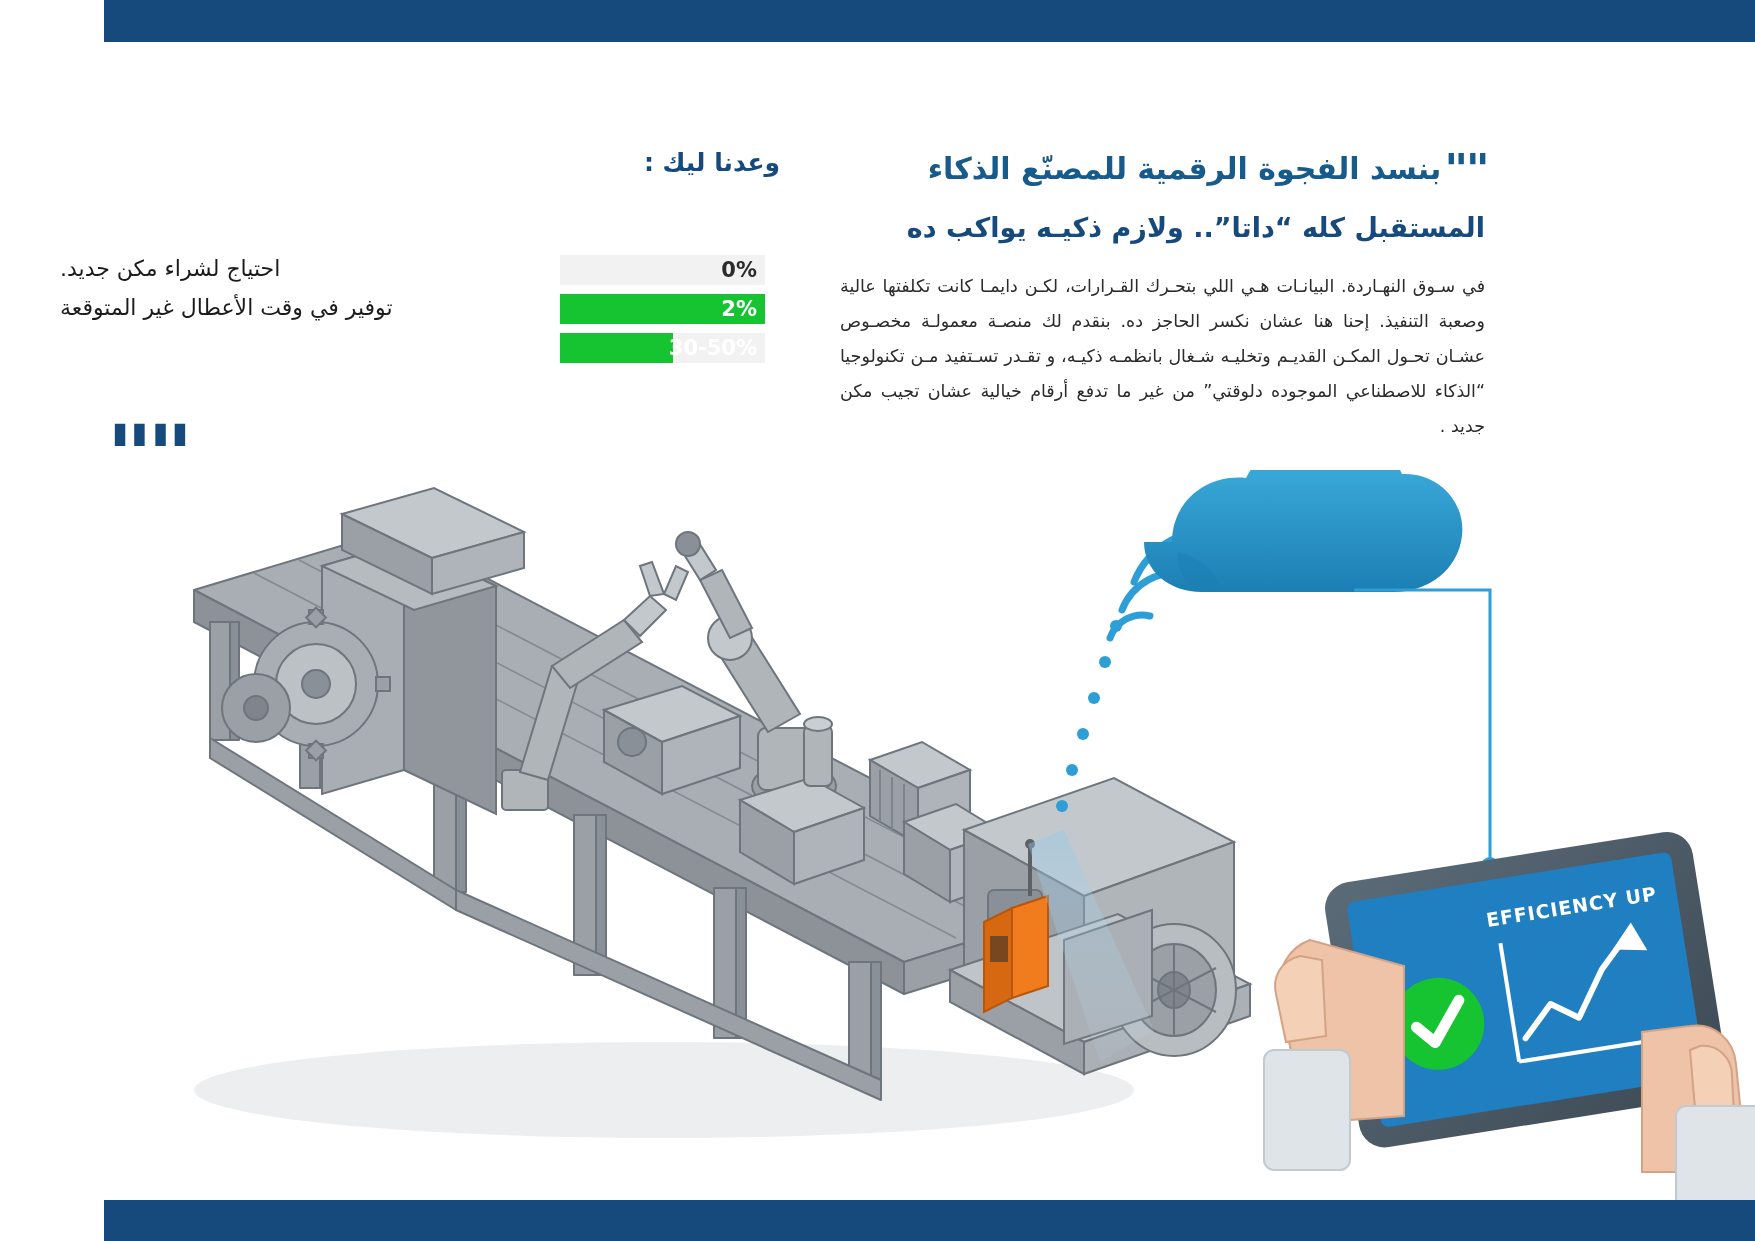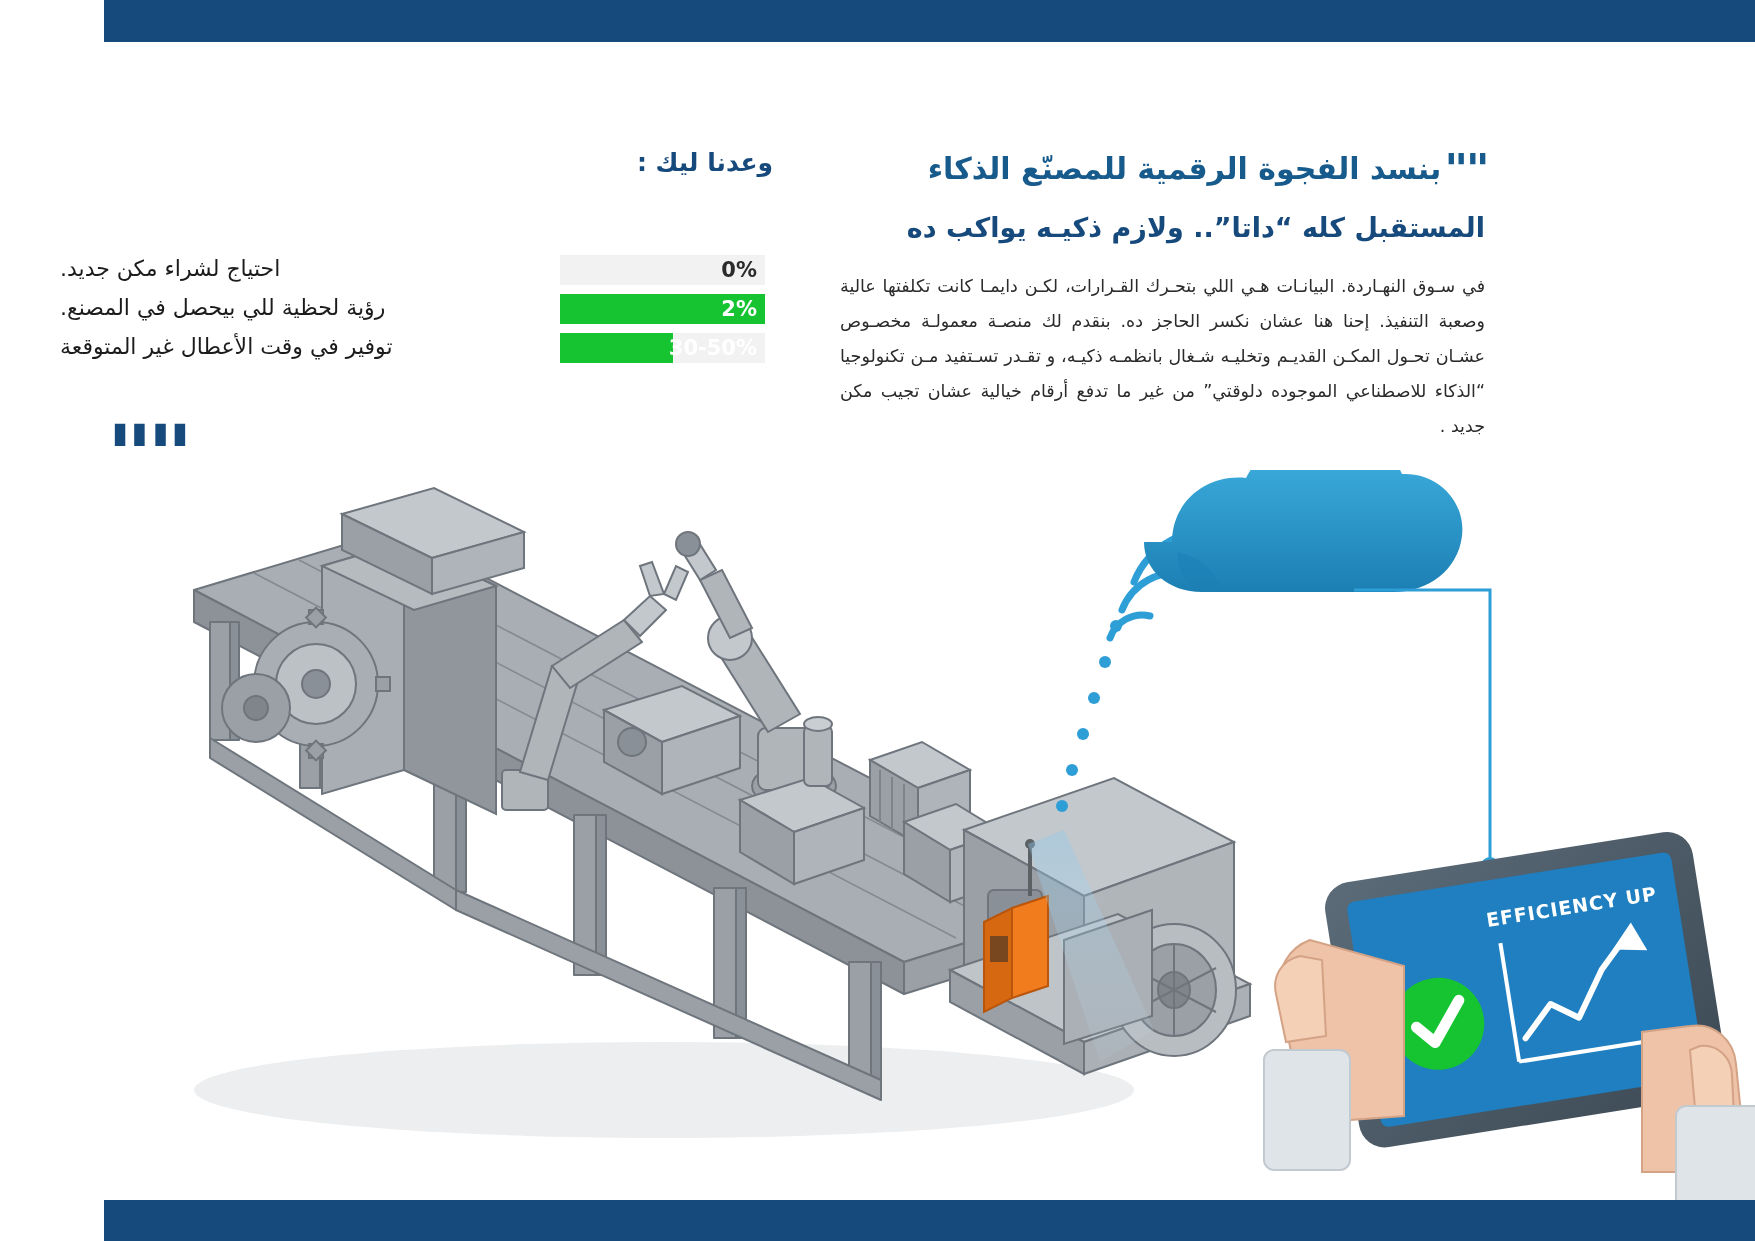--- a/index.html
+++ b/index.html
@@ -30,21 +30,21 @@
     color:#174a7c;font-weight:bold;font-size:27px;margin-top:22px;
     white-space:nowrap;letter-spacing:-0.2px;
   }
   #body-para{
     margin-top:26px;color:#2b2b2b;font-size:17.5px;line-height:2.0;
     text-align:justify;text-justify:inter-word;
   }
 
   
   #promise-head{
-    position:absolute;left:8px;top:148px;width:765px;
+    position:absolute;left:15px;top:148px;width:765px;
     text-align:right;direction:rtl;
     color:#174a7c;font-weight:bold;font-size:25px;
   }
   #bars{position:absolute;left:560px;top:255px;width:205px;}
   .bar-row{position:relative;height:30px;margin-bottom:9px;}
   .bar-track{position:absolute;inset:0;background:#f2f2f2;}
   .bar-fill{position:absolute;left:0;top:0;bottom:0;background:#16c432;}
   .bar-val{
     position:absolute;right:8px;top:0;line-height:30px;
     font-size:21px;font-weight:bold;color:#ffffff;direction:ltr;
@@ -84,21 +84,20 @@
   <div id="subhead">المستقبل كله “داتا”.. ولازم ذكيـه يواكب ده</div>
 
   <div id="body-para">في سـوق النهـاردة. البيانـات هـي اللي بتحـرك القـرارات، لكـن دايمـا كانت تكلفتها عالية وصعبة التنفيذ. إحنا هنا عشان نكسر الحاجز ده. بنقدم لك منصـة معمولـة مخصـوص عشـان تحـول المكـن القديـم وتخليـه شـغال بانظمـه ذكيـه، و تقـدر تسـتفيد مـن تكنولوجيا “الذكاء للاصطناعي الموجوده دلوقتي” من غير ما تدفع أرقام خيالية عشان تجيب مكن جديد .</div>
 
 </div>
 
 <div id="promise-head">وعدنا ليك :</div>
 
 <div id="bar-labels">
   <div class="lbl">احتياج لشراء مكن جديد.</div>
-  <div class="lbl">رؤية لحظية للي بيحصل في المصنع.</div>
   <div class="lbl">توفير في وقت الأعطال غير المتوقعة</div>
 </div>
 
 <div id="bars">
   <div class="bar-row">
     <div class="bar-track"></div>
     <div class="bar-fill" id="fill0" style="width: 0%;"></div>
     <div class="bar-val dark">0%</div>
   </div>
   <div class="bar-row">

